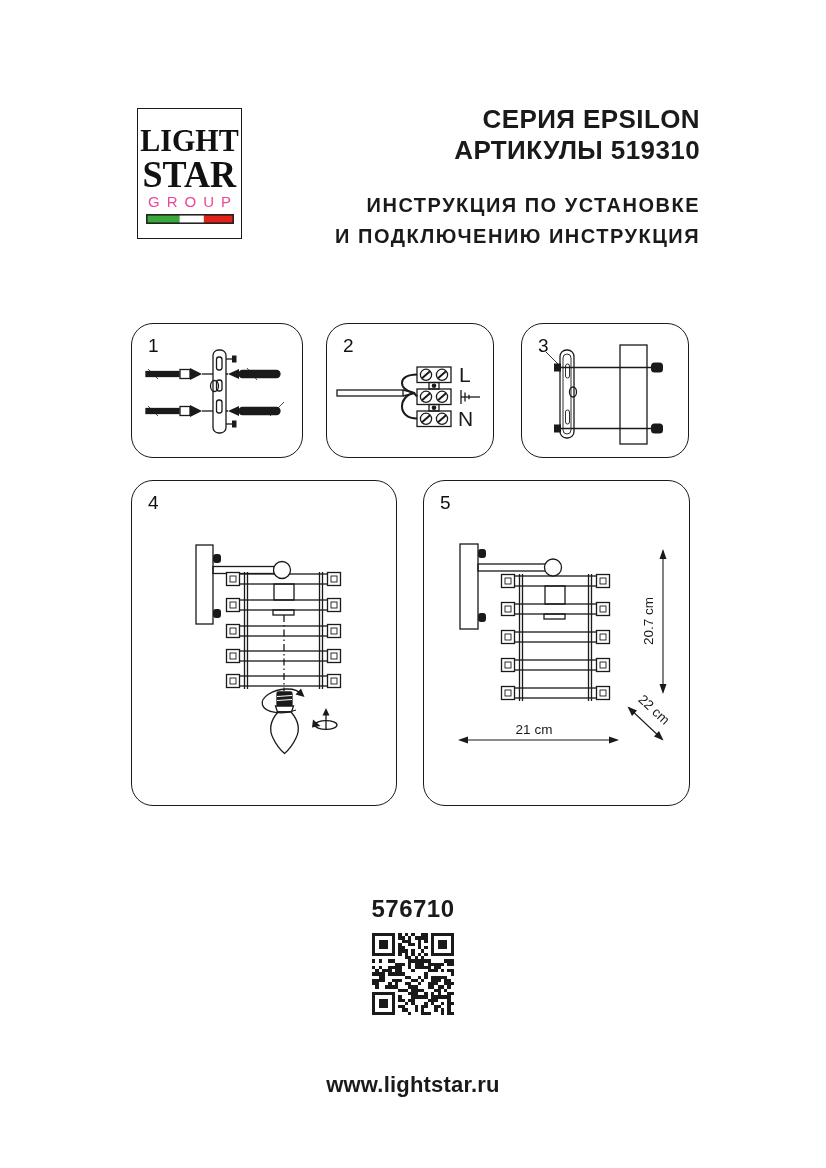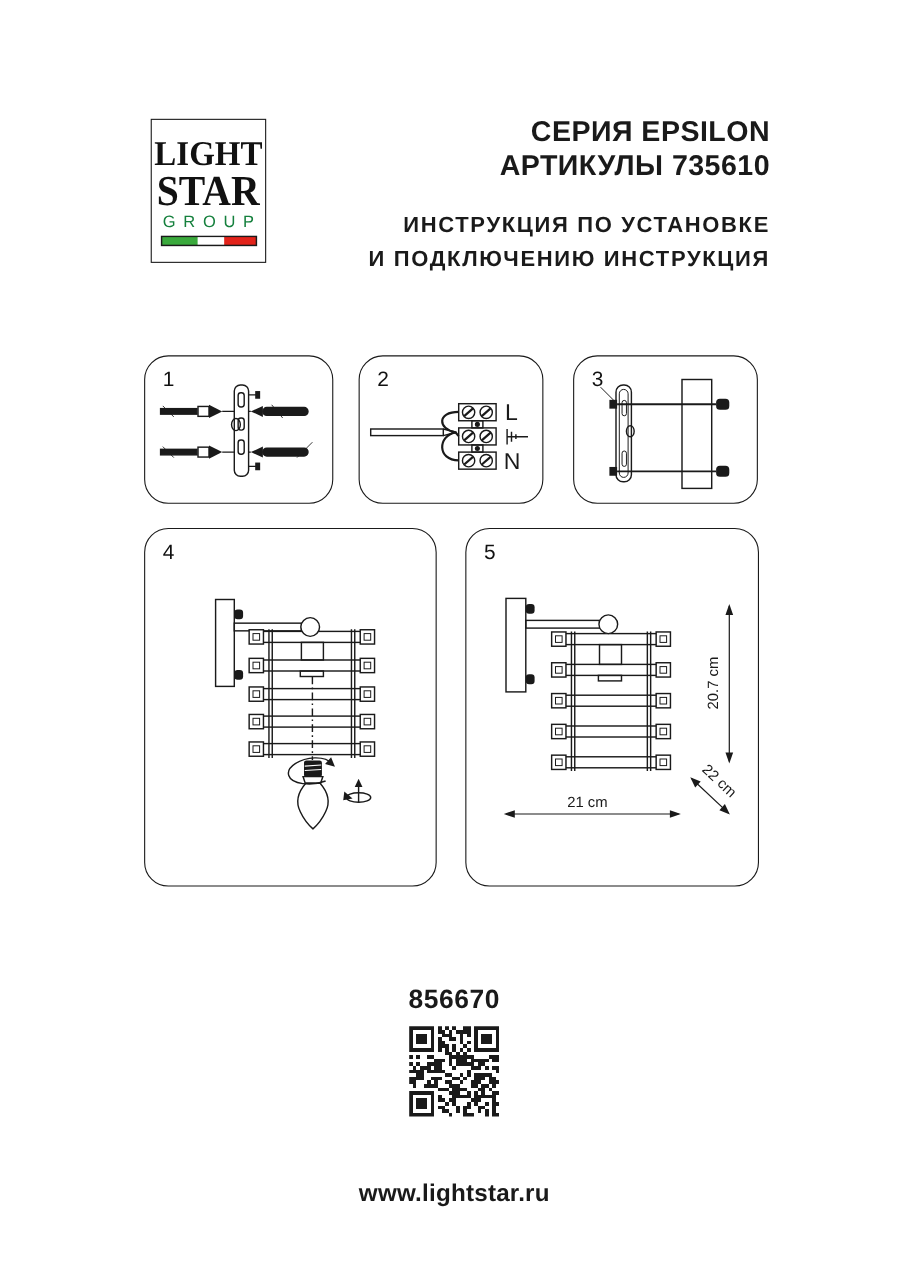--- a/index.html
+++ b/index.html
@@ -17,21 +17,21 @@
   .logo-light {
     font-family:"Liberation Serif", serif; font-weight:700; font-size:30px;
     line-height:30px; letter-spacing:0px; transform:scale(1.0,1.05); color:#111;
   }
   .logo-star {
     font-family:"Liberation Serif", serif; font-weight:700; font-size:38px;
     line-height:36px; transform:scale(0.95,1.02); color:#111;
   }
   .logo-group {
     font-size:15px; font-weight:400; letter-spacing:7px; line-height:17px;
-    margin-top:1px; margin-right:-7px; color:#15803d;
+    margin-top:1px; margin-right:-7px; color:#ec4899;
   }
   .logo-flag { margin-top:4px; display:block; }
   
   .hdr-top {
     position:absolute; left:270px; top:104px; width:430px; text-align:right;
     font-size:26px; font-weight:700; line-height:31px; letter-spacing:0.4px;
   }
   .hdr-instr {
     position:absolute; left:260px; top:190px; width:440px; text-align:right;
     font-size:20px; font-weight:700; line-height:31px; letter-spacing:1.5px;
@@ -73,21 +73,21 @@
     <svg class="logo-flag" width="88" height="10" viewBox="0 0 88 10">
       <rect x="0.8" y="0.8" width="33" height="8.4" fill="#3aa93c"></rect>
       <rect x="33.8" y="0.8" width="24" height="8.4" fill="#ffffff"></rect>
       <rect x="57.8" y="0.8" width="29.4" height="8.4" fill="#e2231a"></rect>
       <rect x="0.8" y="0.8" width="86.4" height="8.4" fill="none" stroke="#1a1a1a" stroke-width="1.5"></rect>
     </svg>
   </div>
 
   <div class="hdr-top">
     <div>СЕРИЯ EPSILON</div>
-    <div>АРТИКУЛЫ 735610</div>
+    <div>АРТИКУЛЫ 519310</div>
   </div>
   <div class="hdr-instr">
     <div>ИНСТРУКЦИЯ ПО УСТАНОВКЕ</div>
     <div>И ПОДКЛЮЧЕНИЮ ИНСТРУКЦИЯ</div>
   </div>
 
   <div class="panel" id="panel1">
     <div class="num">1</div>
     <svg width="169" height="132" viewBox="0 0 169 132">
       <g stroke="#1a1a1a" fill="none" stroke-width="1.3">
@@ -341,21 +341,21 @@
           <polygon points="203.5,225.5 208,235 213,229.5 " fill="#1a1a1a" stroke="none"></polygon>
           <polygon points="239.5,259.5 235,250 230,255.5" fill="#1a1a1a" stroke="none"></polygon>
         </g>
       </g>
       <text transform="translate(229,140) rotate(-90)" text-anchor="middle" font-size="13.5">20.7 cm</text>
       <text x="110" y="253" text-anchor="middle" font-size="13.5">21 cm</text>
       <text transform="translate(227,232) rotate(43)" text-anchor="middle" font-size="13.5">22 cm</text>
     </svg>
   </div>
 
-  <div class="article-num">856670</div>
+  <div class="article-num">576710</div>
   <div class="qr-wrap">
     <svg id="qr" width="82" height="82" viewBox="0 0 25 25" shape-rendering="crispEdges">
         <rect x="8" y="0" width="1" height="1" fill="#1a1a1a"></rect>
         <rect x="10" y="0" width="1" height="1" fill="#1a1a1a"></rect>
         <rect x="12" y="0" width="1" height="1" fill="#1a1a1a"></rect>
         <rect x="15" y="0" width="1" height="1" fill="#1a1a1a"></rect>
         <rect x="16" y="0" width="1" height="1" fill="#1a1a1a"></rect>
         <rect x="8" y="1" width="1" height="1" fill="#1a1a1a"></rect>
         <rect x="9" y="1" width="1" height="1" fill="#1a1a1a"></rect>
         <rect x="11" y="1" width="1" height="1" fill="#1a1a1a"></rect>

